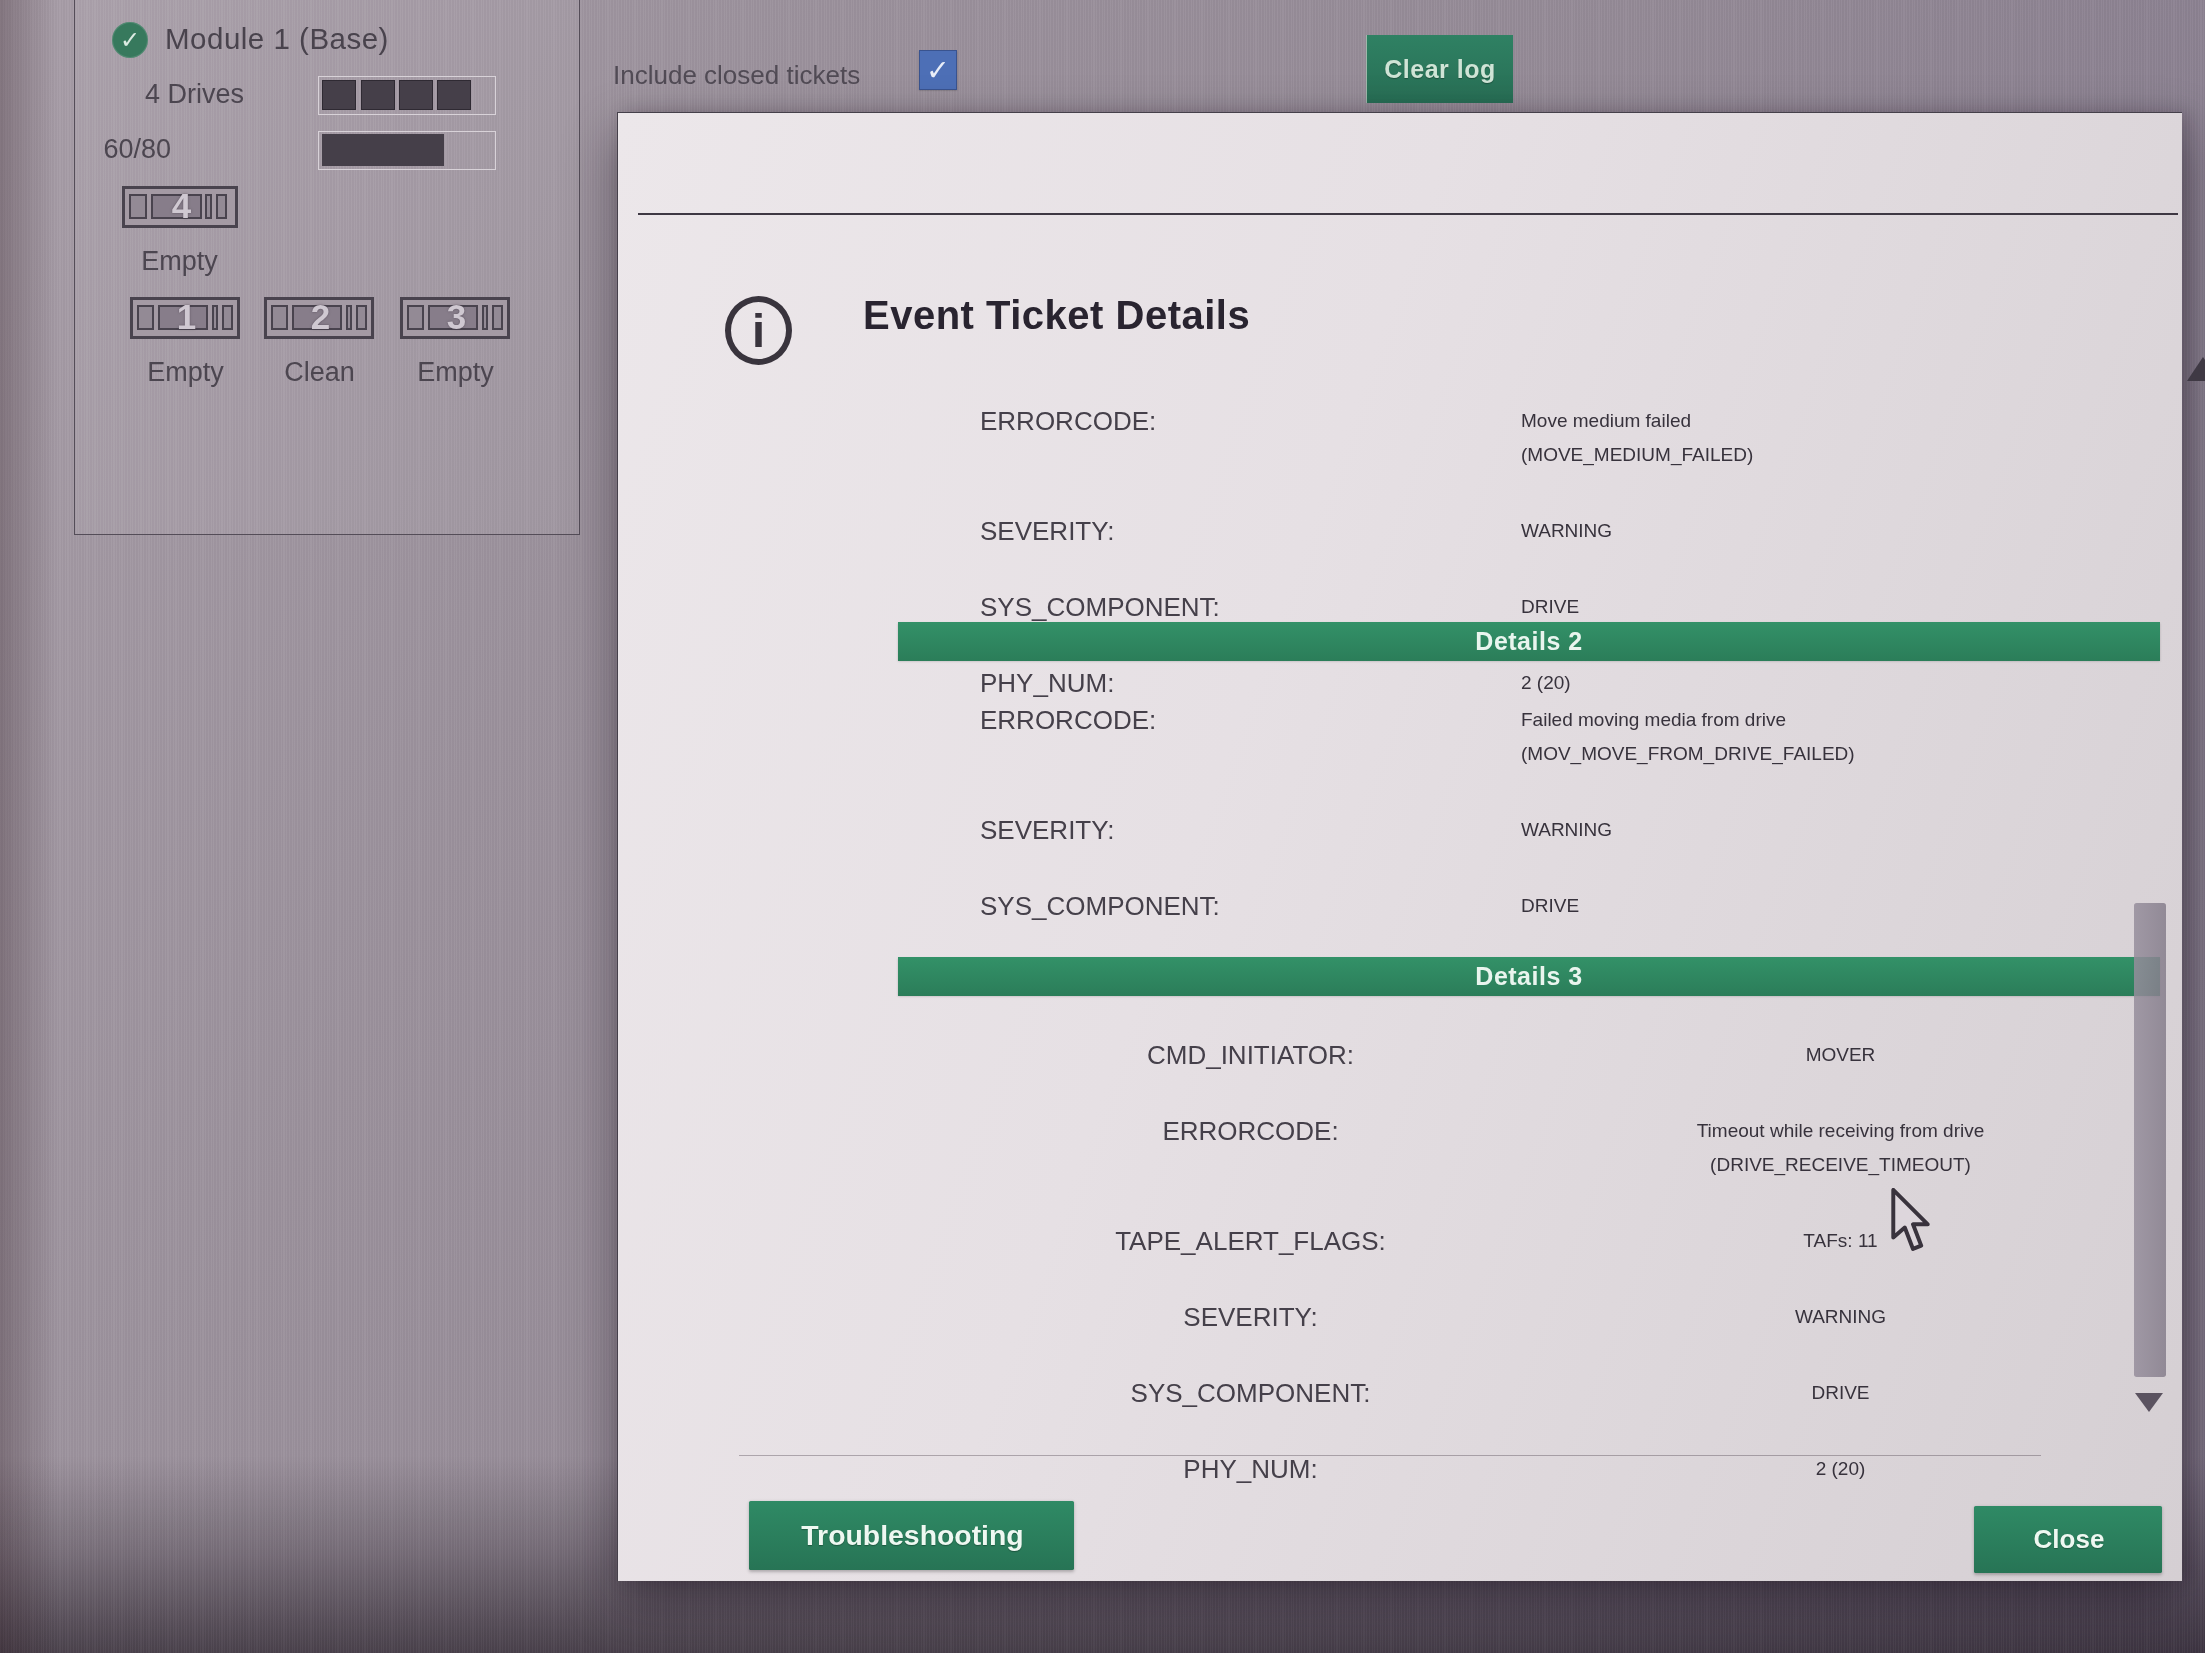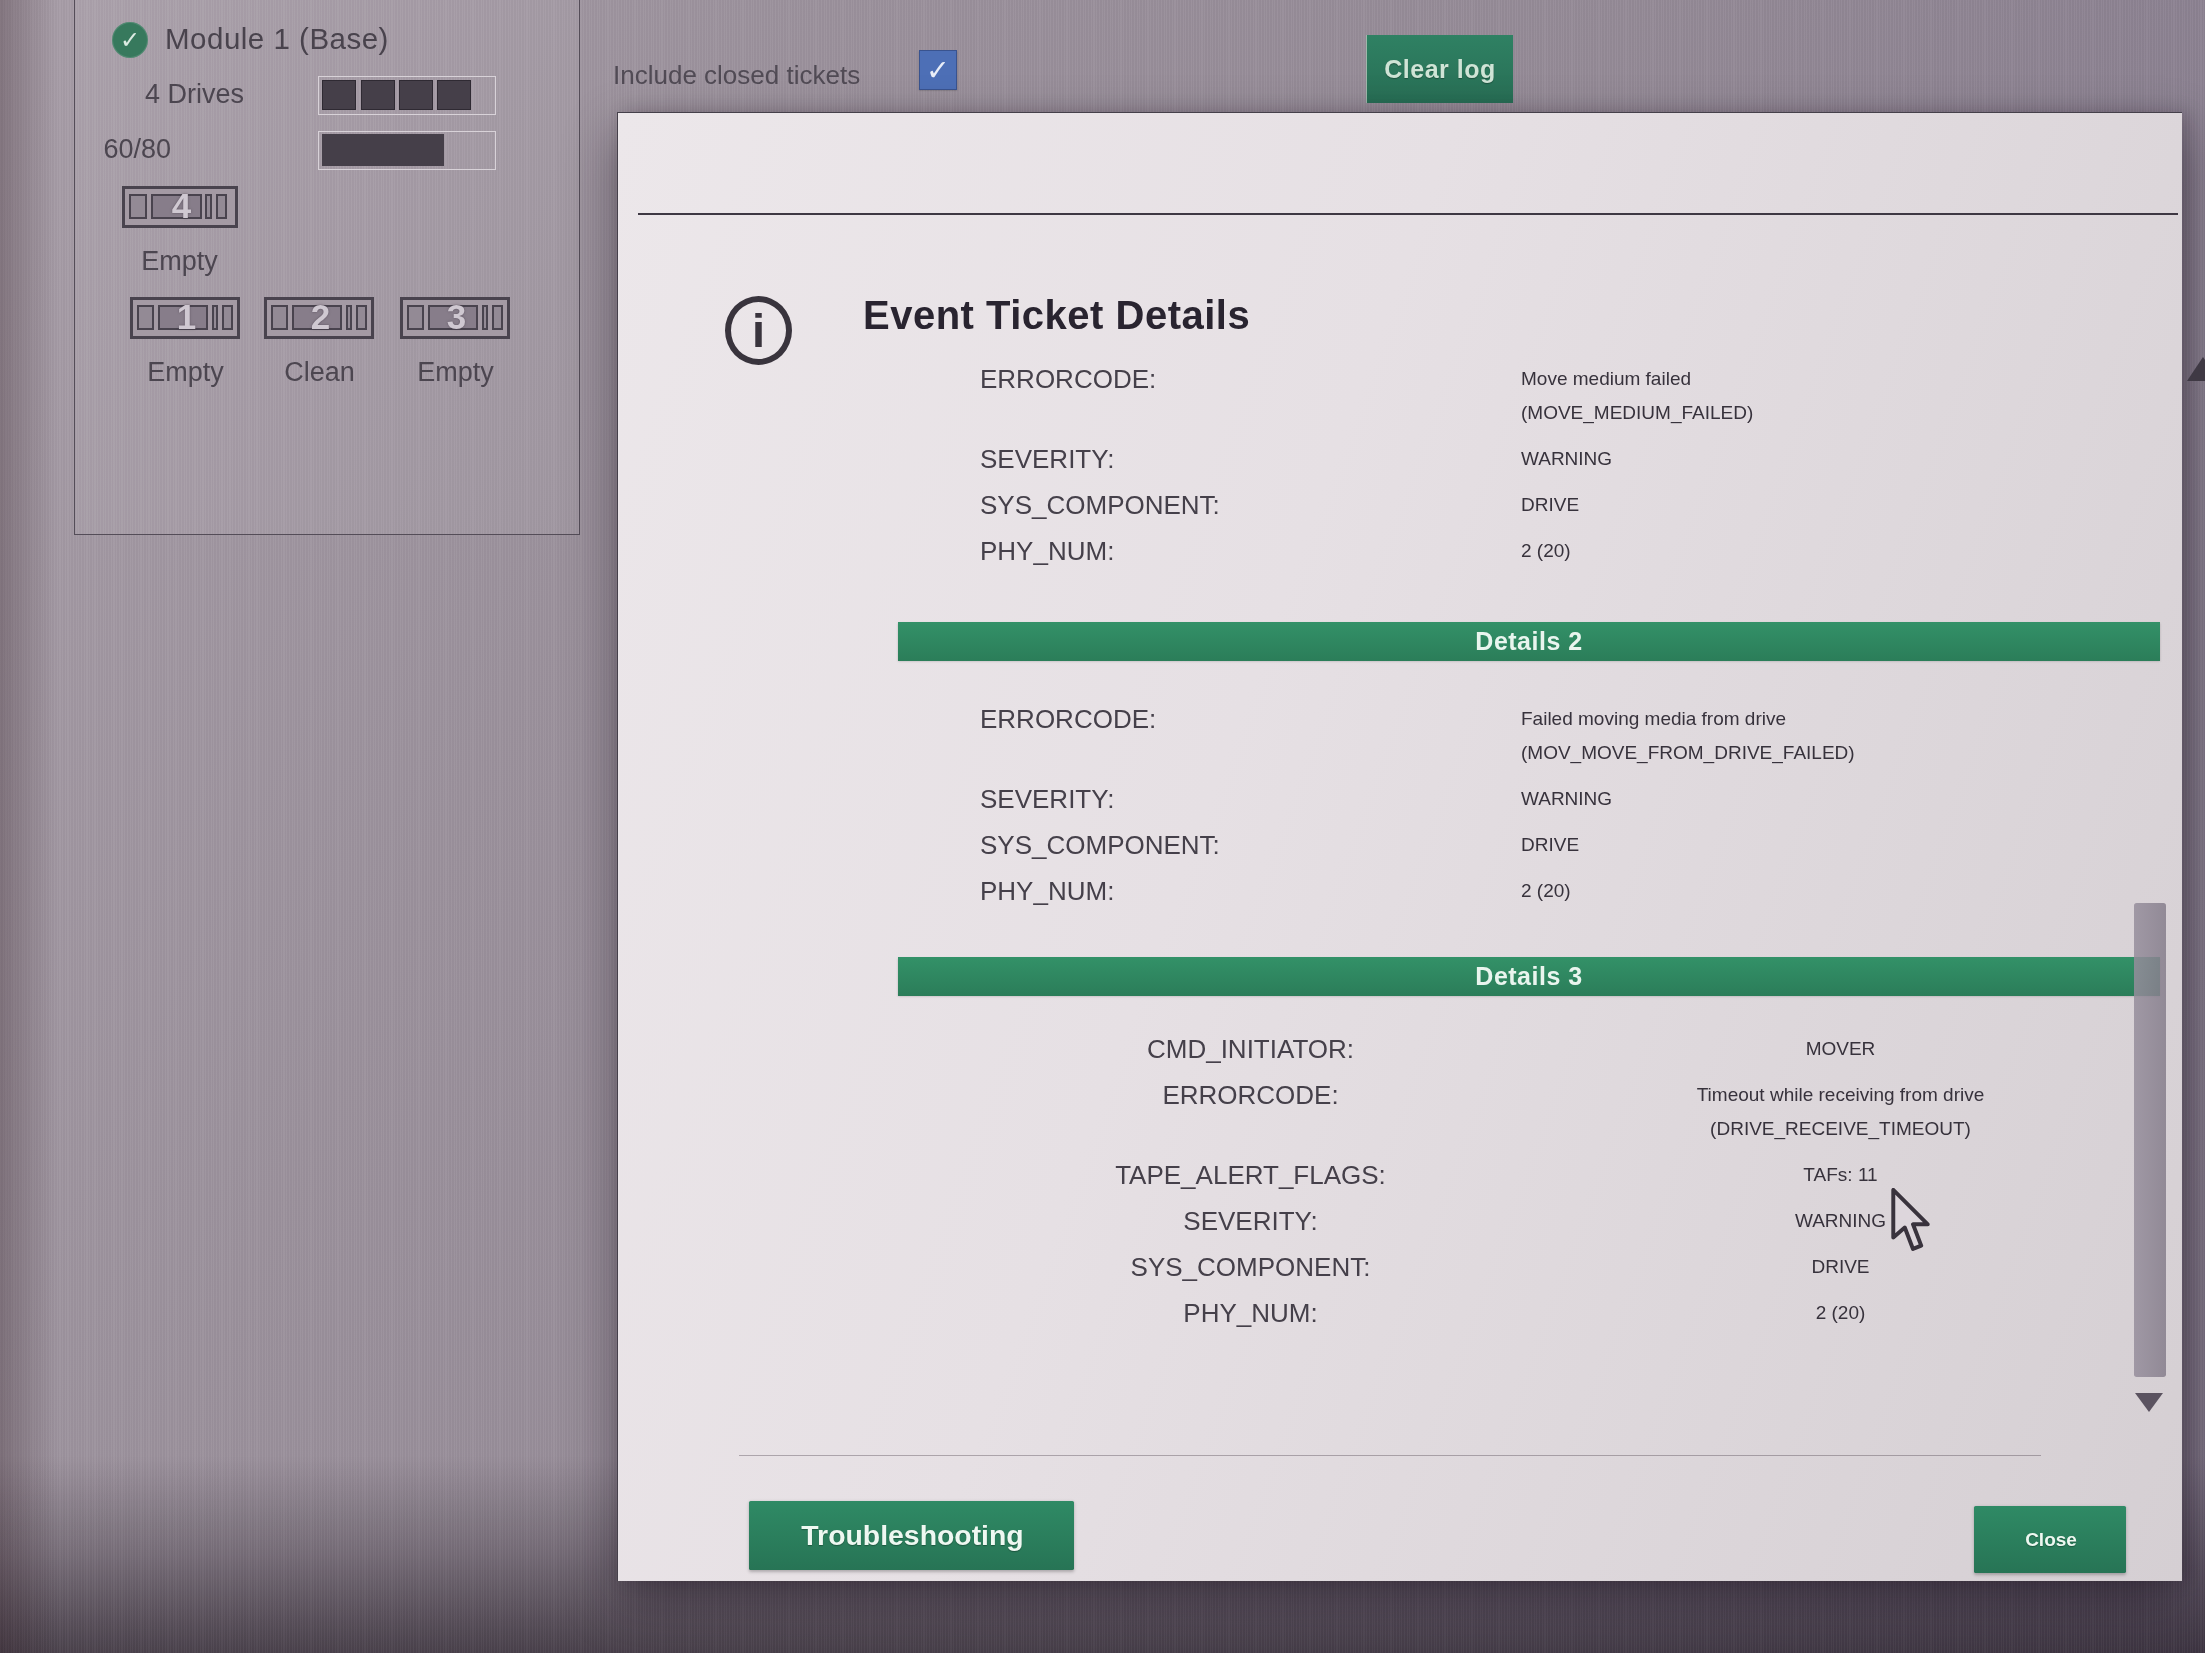--- a/index.html
+++ b/index.html
@@ -60,29 +60,29 @@
   .dlg-title{position:absolute;left:245px;top:180px;font-size:40px;font-weight:600;color:#292430;letter-spacing:0.5px;}
   .section{position:absolute;left:280px;width:1262px;}
   .section[data-idx="0"]{top:249px;}
   .section[data-idx="1"]{top:509px;}
   .section[data-idx="2"]{top:844px;text-align:center;}
   .banner{height:39px;background:linear-gradient(180deg,#339168,#2b7d59);
     color:#e9f5ee;font-size:25px;font-weight:bold;display:flex;align-items:center;justify-content:center;
     letter-spacing:0.5px;box-shadow:0 1.1px 2.2px rgba(0,0,0,0.2);}
   .section[data-idx="1"] .banner{margin-bottom:41px;}
   .section[data-idx="2"] .banner{margin-bottom:36px;}
-  .frow{display:flex;padding-left:82px;margin-bottom:12px;}
+  .frow{display:flex;padding-left:82px;margin-bottom:12px;margin-top:42px;}
   .flabel{width:541px;flex:none;font-size:26px;line-height:34px;color:#45404a;}
   .fvalue{flex:1;font-size:19px;line-height:34px;color:#37323c;white-space:pre-line;}
   .dlg-bottomline{position:absolute;left:121px;top:1342px;width:1302px;height:1.1px;background:rgba(62,52,64,0.35);}
   .dlg-btn{position:absolute;background:linear-gradient(180deg,#2f8a65,#277455);color:#eef8f1;
     font-weight:bold;display:flex;align-items:center;justify-content:center;border:none;border-radius:1.6px;
     text-shadow:0 0.5px 1.1px rgba(0,0,0,0.3);box-shadow:0 1.6px 3.3px rgba(0,0,0,0.25);padding-left:8px;}
   .dlg-btn.trouble{left:131px;top:1388px;width:325px;height:69px;font-size:28.4px;}
-  .dlg-btn.close{left:1356px;top:1393px;width:152px;height:67px;font-size:19px;}
+  .dlg-btn.close{left:1356px;top:1393px;width:188px;height:67px;font-size:26px;}
   .scroll-thumb{position:absolute;left:1516px;top:790px;width:32px;height:474px;
     background:linear-gradient(90deg,#968e9c,#857d8b);border-radius:2.7px;opacity:0.85;}
   .scroll-down{position:absolute;left:1517px;top:1280px;width:0;height:0;
     border-left:14.2px solid transparent;border-right:14.2px solid transparent;border-top:19.7px solid #5b5360;}
   .scroll-up{position:absolute;left:2187px;top:357px;width:0;height:0;
     border-left:16.4px solid transparent;border-right:16.4px solid transparent;border-bottom:24px solid #3f3944;}
   .cursor{position:absolute;left:1890px;top:1188px;width:46px;height:66px;pointer-events:none;}
 </style>
 </head>
 <body>

